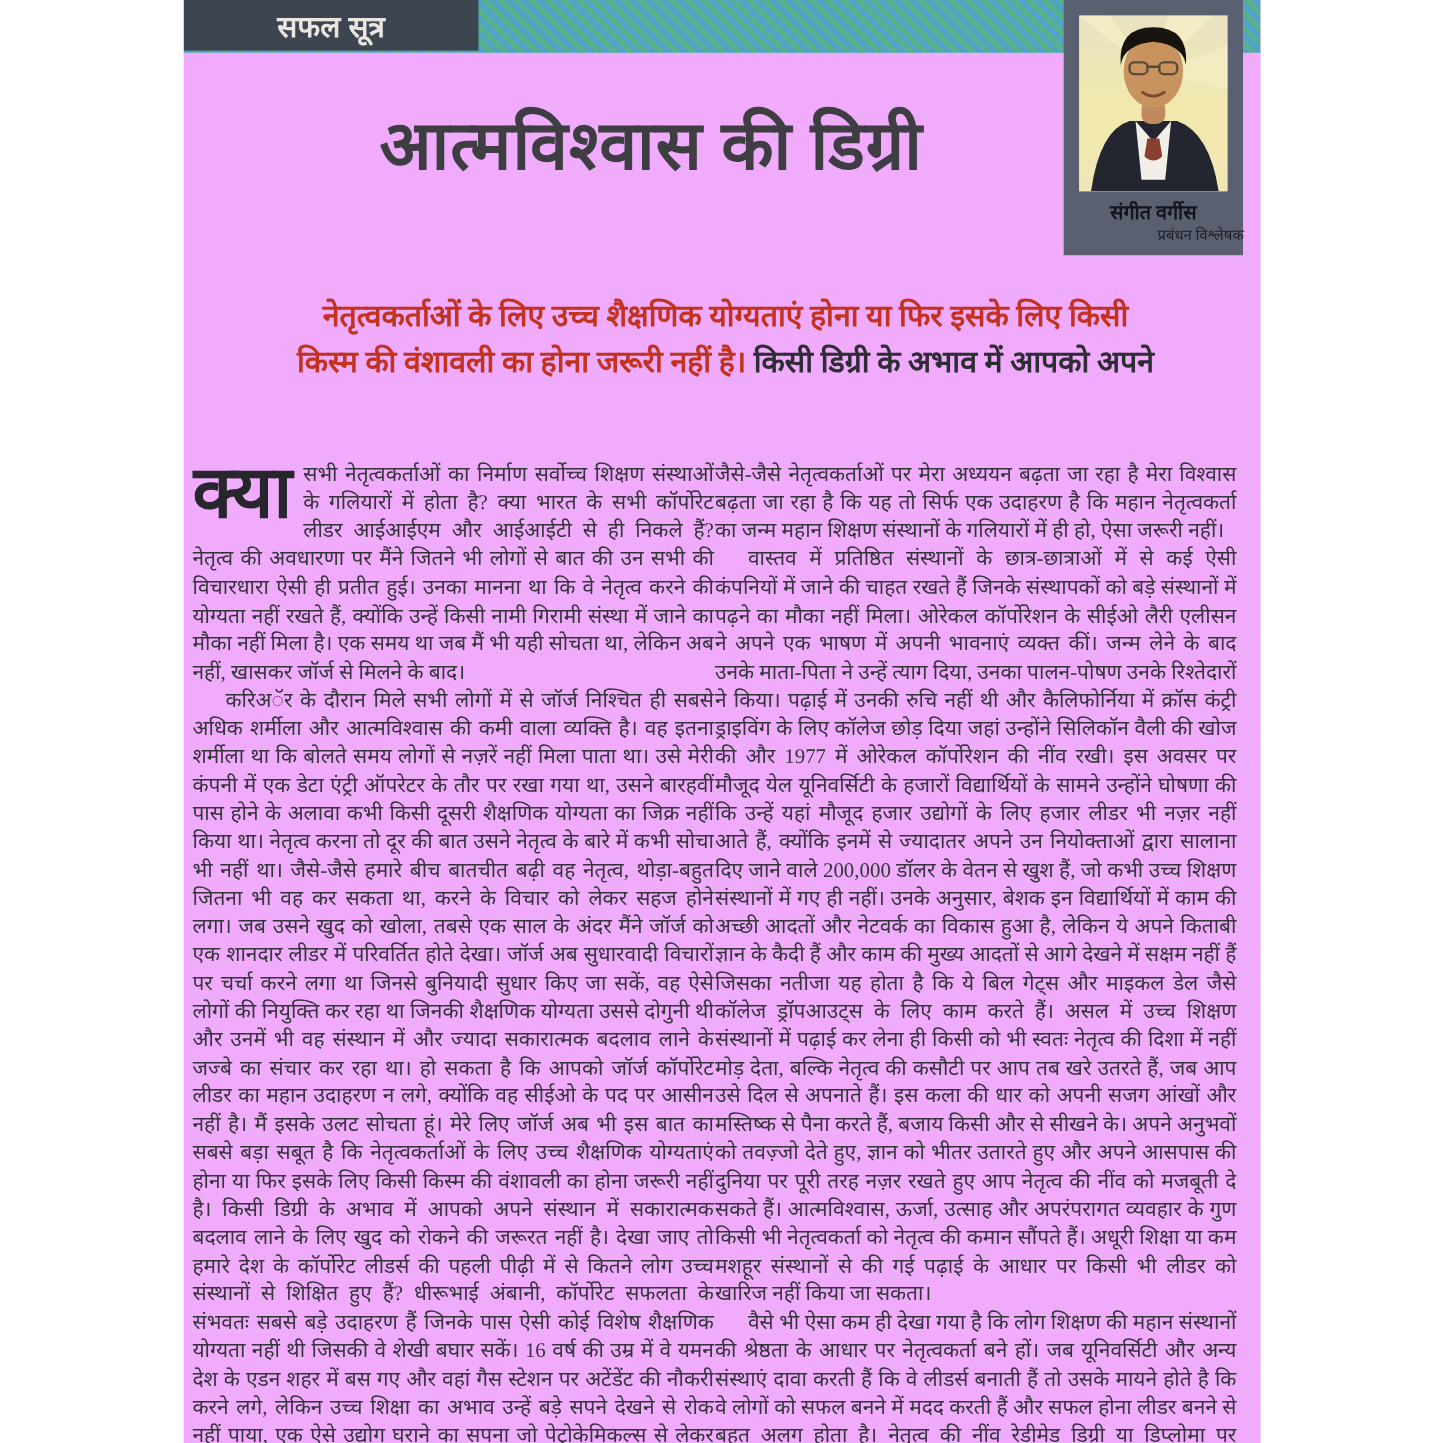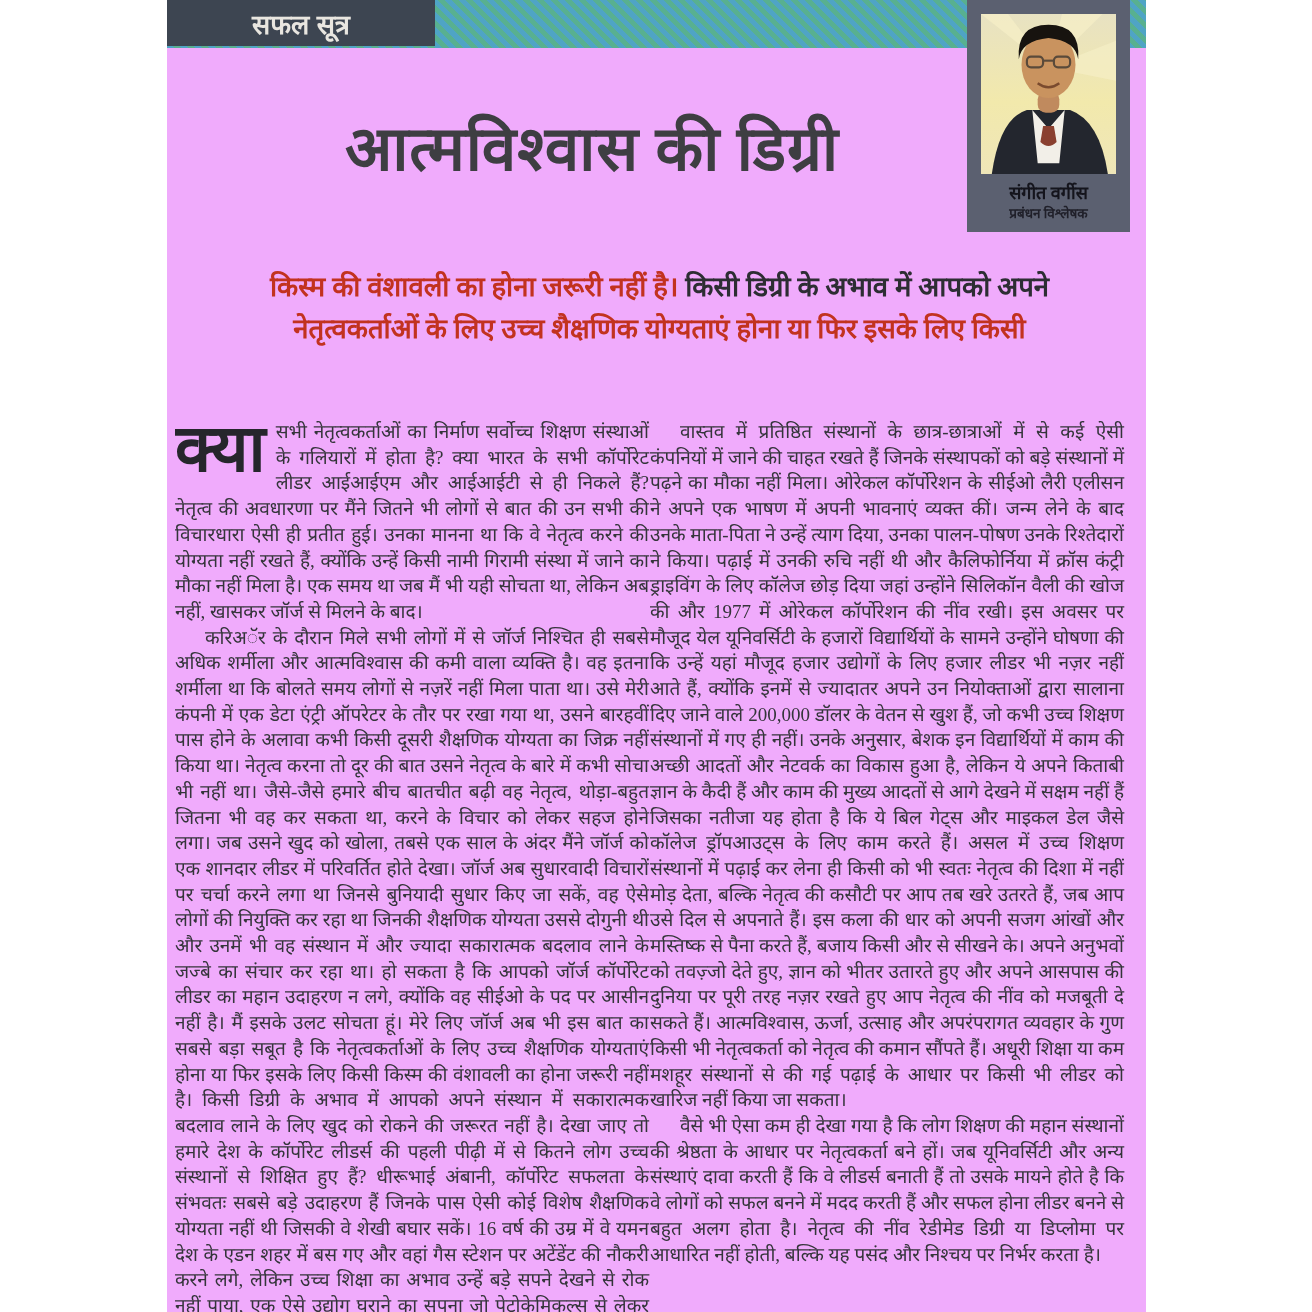--- a/index.html
+++ b/index.html
@@ -34,24 +34,24 @@
     position:absolute;left:14px;top:14px;width:135px;height:160px;
     background:#ddd8b8;overflow:hidden;
   }
   .photo svg{display:block;width:100%;height:100%;}
   .author-name{
     position:absolute;left:0;top:180px;width:100%;
     color:#14141c;font-size:18px;font-weight:bold;
   }
   .author-role{
     position:absolute;left:0;top:204px;width:100%;
-    color:#20202a;font-size:13.5px;font-weight:bold;
+    color:#20202a;font-size:13.5px;font-weight:normal;padding-left:43px;
   }
   .title{
-    position:absolute;left:45px;top:104px;width:760px;margin:0;
+    position:absolute;left:45px;top:88px;width:760px;margin:0;
     text-align:center;font-size:62px;font-weight:bold;color:#3e3e42;
     letter-spacing:1px;
   }
   .intro{
     position:absolute;left:70px;top:266px;width:845px;
     text-align:center;font-weight:bold;font-size:27.5px;line-height:42px;
   }
   .intro .red{color:#c2321f;}
   .intro .blk{color:#2d2d33;}
   .columns{
@@ -111,28 +111,29 @@
         <path d="M42,52 Q50,58 58,52" fill="none" stroke="#7a4a2e" stroke-width="1.8"></path>
       </svg>
     </div>
     <div class="author-name">संगीत वर्गीस</div>
     <div class="author-role">प्रबंधन विश्लेषक</div>
   </div>
 
   <h1 class="title">आत्मविश्वास की डिग्री</h1>
 
   <div class="intro">
+    <div class="intro-line"><span class="red">नेतृत्वकर्ताओं के लिए उच्च शैक्षणिक योग्यताएं होना या फिर इसके लिए किसी</span><span class="blk"></span></div>
     <div class="intro-line"><span class="red">किस्म की वंशावली का होना जरूरी नहीं है। </span><span class="blk">किसी डिग्री के अभाव में आपको अपने</span></div>
-    <div class="intro-line"><span class="red">नेतृत्वकर्ताओं के लिए उच्च शैक्षणिक योग्यताएं होना या फिर इसके लिए किसी</span><span class="blk"></span></div>
   </div>
 
   <div class="columns">
     <div class="col">
       <p><span class="dropcap">क्या</span><span>सभी नेतृत्वकर्ताओं का निर्माण सर्वोच्च शिक्षण संस्थाओं के गलियारों में होता है? क्या भारत के सभी कॉर्पोरेट लीडर आईआईएम और आईआईटी से ही निकले हैं? नेतृत्व की अवधारणा पर मैंने जितने भी लोगों से बात की उन सभी की विचारधारा ऐसी ही प्रतीत हुई। उनका मानना था कि वे नेतृत्व करने की योग्यता नहीं रखते हैं, क्योंकि उन्हें किसी नामी गिरामी संस्था में जाने का मौका नहीं मिला है। एक समय था जब मैं भी यही सोचता था, लेकिन अब नहीं, खासकर जॉर्ज से मिलने के बाद।</span></p>
       <p class="indent">करिअॅर के दौरान मिले सभी लोगों में से जॉर्ज निश्चित ही सबसे अधिक शर्मीला और आत्मविश्वास की कमी वाला व्यक्ति है। वह इतना शर्मीला था कि बोलते समय लोगों से नज़रें नहीं मिला पाता था। उसे मेरी कंपनी में एक डेटा एंट्री ऑपरेटर के तौर पर रखा गया था, उसने बारहवीं पास होने के अलावा कभी किसी दूसरी शैक्षणिक योग्यता का जिक्र नहीं किया था। नेतृत्व करना तो दूर की बात उसने नेतृत्व के बारे में कभी सोचा भी नहीं था। जैसे-जैसे हमारे बीच बातचीत बढ़ी वह नेतृत्व, थोड़ा-बहुत जितना भी वह कर सकता था, करने के विचार को लेकर सहज होने लगा। जब उसने खुद को खोला, तबसे एक साल के अंदर मैंने जॉर्ज को एक शानदार लीडर में परिवर्तित होते देखा। जॉर्ज अब सुधारवादी विचारों पर चर्चा करने लगा था जिनसे बुनियादी सुधार किए जा सकें, वह ऐसे लोगों की नियुक्ति कर रहा था जिनकी शैक्षणिक योग्यता उससे दोगुनी थी और उनमें भी वह संस्थान में और ज्यादा सकारात्मक बदलाव लाने के जज्बे का संचार कर रहा था। हो सकता है कि आपको जॉर्ज कॉर्पोरेट लीडर का महान उदाहरण न लगे, क्योंकि वह सीईओ के पद पर आसीन नहीं है। मैं इसके उलट सोचता हूं। मेरे लिए जॉर्ज अब भी इस बात का सबसे बड़ा सबूत है कि नेतृत्वकर्ताओं के लिए उच्च शैक्षणिक योग्यताएं होना या फिर इसके लिए किसी किस्म की वंशावली का होना जरूरी नहीं है। किसी डिग्री के अभाव में आपको अपने संस्थान में सकारात्मक बदलाव लाने के लिए खुद को रोकने की जरूरत नहीं है। देखा जाए तो हमारे देश के कॉर्पोरेट लीडर्स की पहली पीढ़ी में से कितने लोग उच्च संस्थानों से शिक्षित हुए हैं? धीरूभाई अंबानी, कॉर्पोरेट सफलता के संभवतः सबसे बड़े उदाहरण हैं जिनके पास ऐसी कोई विशेष शैक्षणिक योग्यता नहीं थी जिसकी वे शेखी बघार सकें। 16 वर्ष की उम्र में वे यमन देश के एडन शहर में बस गए और वहां गैस स्टेशन पर अटेंडेंट की नौकरी करने लगे, लेकिन उच्च शिक्षा का अभाव उन्हें बड़े सपने देखने से रोक नहीं पाया, एक ऐसे उद्योग घराने का सपना जो पेट्रोकेमिकल्स से लेकर टेलीकम्यूनिकेशन्स के क्षेत्र तक फैला होगा।</p>
     </div>
     <div class="col">
+      <p>जैसे-जैसे नेतृत्वकर्ताओं पर मेरा अध्ययन बढ़ता जा रहा है मेरा विश्वास बढ़ता जा रहा है कि यह तो सिर्फ एक उदाहरण है कि महान नेतृत्वकर्ता का जन्म महान शिक्षण संस्थानों के गलियारों में ही हो, ऐसा जरूरी नहीं।</p>
       <p class="indent">वास्तव में प्रतिष्ठित संस्थानों के छात्र-छात्राओं में से कई ऐसी कंपनियों में जाने की चाहत रखते हैं जिनके संस्थापकों को बड़े संस्थानों में पढ़ने का मौका नहीं मिला। ओरेकल कॉर्पोरेशन के सीईओ लैरी एलीसन ने अपने एक भाषण में अपनी भावनाएं व्यक्त कीं। जन्म लेने के बाद उनके माता-पिता ने उन्हें त्याग दिया, उनका पालन-पोषण उनके रिश्तेदारों ने किया। पढ़ाई में उनकी रुचि नहीं थी और कैलिफोर्निया में क्रॉस कंट्री ड्राइविंग के लिए कॉलेज छोड़ दिया जहां उन्होंने सिलिकॉन वैली की खोज की और 1977 में ओरेकल कॉर्पोरेशन की नींव रखी। इस अवसर पर मौजूद येल यूनिवर्सिटी के हजारों विद्यार्थियों के सामने उन्होंने घोषणा की कि उन्हें यहां मौजूद हजार उद्योगों के लिए हजार लीडर भी नज़र नहीं आते हैं, क्योंकि इनमें से ज्यादातर अपने उन नियोक्ताओं द्वारा सालाना दिए जाने वाले 200,000 डॉलर के वेतन से खुश हैं, जो कभी उच्च शिक्षण संस्थानों में गए ही नहीं। उनके अनुसार, बेशक इन विद्यार्थियों में काम की अच्छी आदतों और नेटवर्क का विकास हुआ है, लेकिन ये अपने किताबी ज्ञान के कैदी हैं और काम की मुख्य आदतों से आगे देखने में सक्षम नहीं हैं जिसका नतीजा यह होता है कि ये बिल गेट्स और माइकल डेल जैसे कॉलेज ड्रॉपआउट्स के लिए काम करते हैं। असल में उच्च शिक्षण संस्थानों में पढ़ाई कर लेना ही किसी को भी स्वतः नेतृत्व की दिशा में नहीं मोड़ देता, बल्कि नेतृत्व की कसौटी पर आप तब खरे उतरते हैं, जब आप उसे दिल से अपनाते हैं। इस कला की धार को अपनी सजग आंखों और मस्तिष्क से पैना करते हैं, बजाय किसी और से सीखने के। अपने अनुभवों को तवज़्जो देते हुए, ज्ञान को भीतर उतारते हुए और अपने आसपास की दुनिया पर पूरी तरह नज़र रखते हुए आप नेतृत्व की नींव को मजबूती दे सकते हैं। आत्मविश्वास, ऊर्जा, उत्साह और अपरंपरागत व्यवहार के गुण किसी भी नेतृत्वकर्ता को नेतृत्व की कमान सौंपते हैं। अधूरी शिक्षा या कम मशहूर संस्थानों से की गई पढ़ाई के आधार पर किसी भी लीडर को खारिज नहीं किया जा सकता।</p>
       <p class="indent">वैसे भी ऐसा कम ही देखा गया है कि लोग शिक्षण की महान संस्थानों की श्रेष्ठता के आधार पर नेतृत्वकर्ता बने हों। जब यूनिवर्सिटी और अन्य संस्थाएं दावा करती हैं कि वे लीडर्स बनाती हैं तो उसके मायने होते है कि वे लोगों को सफल बनने में मदद करती हैं और सफल होना लीडर बनने से बहुत अलग होता है। नेतृत्व की नींव रेडीमेड डिग्री या डिप्लोमा पर आधारित नहीं होती, बल्कि यह पसंद और निश्चय पर निर्भर करता है।</p>
     </div>
   </div>
 
 </div>
 
 </body></html>

